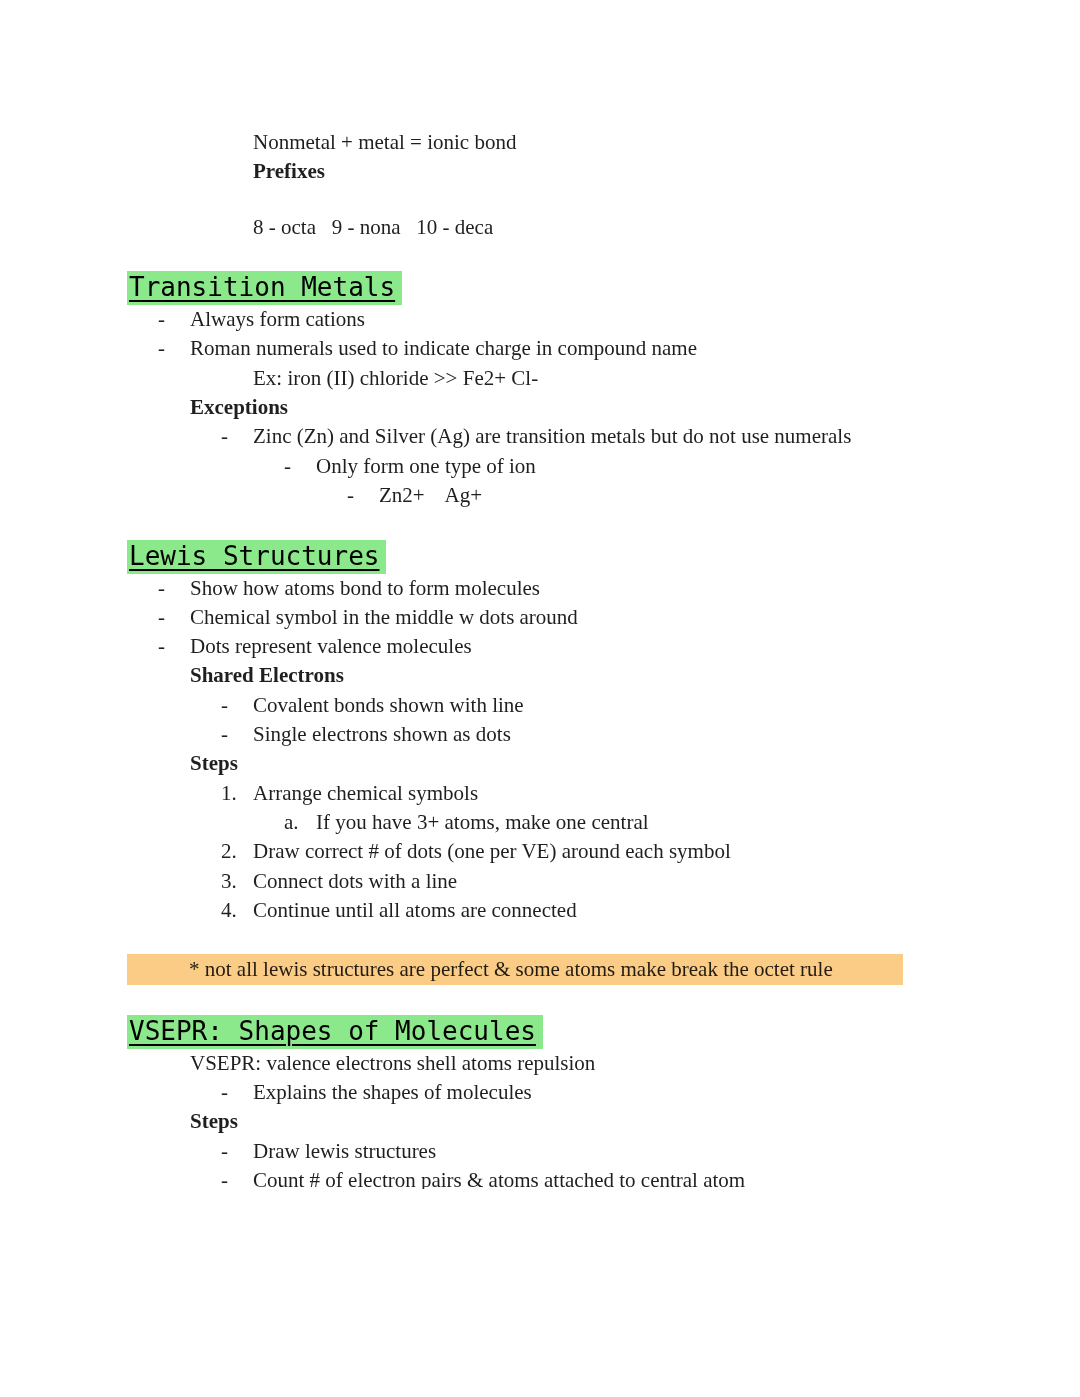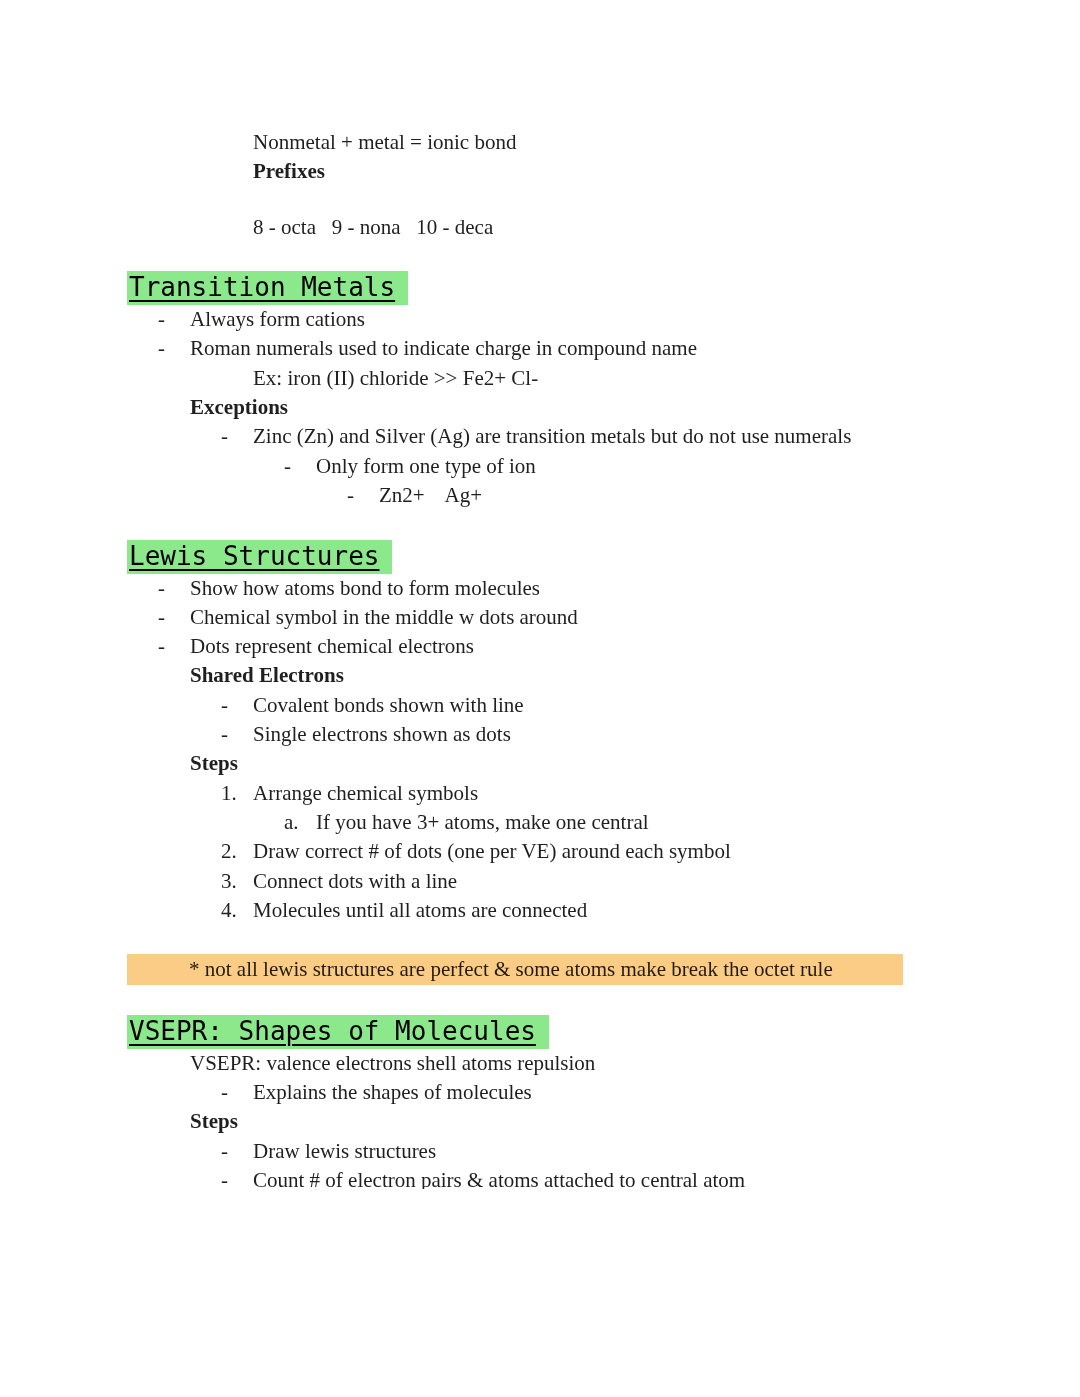--- a/index.html
+++ b/index.html
@@ -48,21 +48,21 @@
     line-height: 34px;
     height: 34px;
   }
   .heading {
     display: inline-block;
     font-family: "DejaVu Sans Mono", "Liberation Mono", monospace;
     font-size: 26px;
     line-height: 31px;
     color: #000000;
     background: var(--green, #8be88b);
-    padding: 1px 13px 2px 2px;
+    padding: 1px 7px 2px 2px;
     text-decoration: underline;
     text-decoration-thickness: 2px;
     text-underline-offset: 4px;
   }
   .para.callout {
     box-sizing: border-box;
     width: 776px;
     padding-left: 62px;
     line-height: 31px;
     min-height: 31px;
@@ -87,30 +87,30 @@
       <div class="para line" data-name="text-line-row" style="padding-left: 63px;"><span class="marker" data-name="list-marker" style="left: 31px;">-</span><span class="txt" data-name="text-line">Roman numerals used to indicate charge in compound name</span></div>
       <div class="para line" data-name="text-line-row" style="padding-left: 126px;"><span class="txt" data-name="text-line">Ex: iron (II) chloride &gt;&gt; Fe2+ Cl-</span></div>
       <div class="para line" data-name="text-line-row" style="padding-left: 63px;"><span class="txt bold" data-name="text-line">Exceptions</span></div>
       <div class="para line" data-name="text-line-row" style="padding-left: 126px;"><span class="marker" data-name="list-marker" style="left: 94px;">-</span><span class="txt" data-name="text-line">Zinc (Zn) and Silver (Ag) are transition metals but do not use numerals</span></div>
       <div class="para line" data-name="text-line-row" style="padding-left: 189px;"><span class="marker" data-name="list-marker" style="left: 157px;">-</span><span class="txt" data-name="text-line">Only form one type of ion</span></div>
       <div class="para line" data-name="text-line-row" style="padding-left: 252px;"><span class="marker" data-name="list-marker" style="left: 220px;">-</span><span class="txt" data-name="text-line">Zn2+    Ag+</span></div>
       <div class="spacer" data-name="blank-line"></div>
       <div class="para heading-para" data-name="section-heading-row"><span class="heading" data-name="section-heading">Lewis Structures</span></div>
       <div class="para line" data-name="text-line-row" style="padding-left: 63px;"><span class="marker" data-name="list-marker" style="left: 31px;">-</span><span class="txt" data-name="text-line">Show how atoms bond to form molecules</span></div>
       <div class="para line" data-name="text-line-row" style="padding-left: 63px;"><span class="marker" data-name="list-marker" style="left: 31px;">-</span><span class="txt" data-name="text-line">Chemical symbol in the middle w dots around</span></div>
-      <div class="para line" data-name="text-line-row" style="padding-left: 63px;"><span class="marker" data-name="list-marker" style="left: 31px;">-</span><span class="txt" data-name="text-line">Dots represent chemical electrons</span></div>
+      <div class="para line" data-name="text-line-row" style="padding-left: 63px;"><span class="marker" data-name="list-marker" style="left: 31px;">-</span><span class="txt" data-name="text-line">Dots represent valence molecules</span></div>
       <div class="para line" data-name="text-line-row" style="padding-left: 63px;"><span class="txt bold" data-name="text-line">Shared Electrons</span></div>
       <div class="para line" data-name="text-line-row" style="padding-left: 126px;"><span class="marker" data-name="list-marker" style="left: 94px;">-</span><span class="txt" data-name="text-line">Covalent bonds shown with line</span></div>
       <div class="para line" data-name="text-line-row" style="padding-left: 126px;"><span class="marker" data-name="list-marker" style="left: 94px;">-</span><span class="txt" data-name="text-line">Single electrons shown as dots</span></div>
       <div class="para line" data-name="text-line-row" style="padding-left: 63px;"><span class="txt bold" data-name="text-line">Steps</span></div>
       <div class="para line" data-name="text-line-row" style="padding-left: 126px;"><span class="marker" data-name="list-marker" style="left: 94px;">1.</span><span class="txt" data-name="text-line">Arrange chemical symbols</span></div>
       <div class="para line" data-name="text-line-row" style="padding-left: 189px;"><span class="marker" data-name="list-marker" style="left: 157px;">a.</span><span class="txt" data-name="text-line">If you have 3+ atoms, make one central</span></div>
       <div class="para line" data-name="text-line-row" style="padding-left: 126px;"><span class="marker" data-name="list-marker" style="left: 94px;">2.</span><span class="txt" data-name="text-line">Draw correct # of dots (one per VE) around each symbol</span></div>
       <div class="para line" data-name="text-line-row" style="padding-left: 126px;"><span class="marker" data-name="list-marker" style="left: 94px;">3.</span><span class="txt" data-name="text-line">Connect dots with a line</span></div>
-      <div class="para line" data-name="text-line-row" style="padding-left: 126px;"><span class="marker" data-name="list-marker" style="left: 94px;">4.</span><span class="txt" data-name="text-line">Molecules until all atoms are connected</span></div>
+      <div class="para line" data-name="text-line-row" style="padding-left: 126px;"><span class="marker" data-name="list-marker" style="left: 94px;">4.</span><span class="txt" data-name="text-line">Continue until all atoms are connected</span></div>
       <div class="spacer" data-name="blank-line"></div>
       <div class="para callout" data-name="callout-note"><span class="txt" data-name="callout-text">* not all lewis structures are perfect &amp; some atoms make break the octet rule</span></div>
       <div class="spacer" data-name="blank-line"></div>
       <div class="para heading-para" data-name="section-heading-row"><span class="heading" data-name="section-heading">VSEPR: Shapes of Molecules</span></div>
       <div class="para line" data-name="text-line-row" style="padding-left: 63px;"><b data-name="bold-lead-in">VSEPR:</b><span class="txt" data-name="text-line"> valence electrons shell atoms repulsion</span></div>
       <div class="para line" data-name="text-line-row" style="padding-left: 126px;"><span class="marker" data-name="list-marker" style="left: 94px;">-</span><span class="txt" data-name="text-line">Explains the shapes of molecules</span></div>
       <div class="para line" data-name="text-line-row" style="padding-left: 63px;"><span class="txt bold" data-name="text-line">Steps</span></div>
       <div class="para line" data-name="text-line-row" style="padding-left: 126px;"><span class="marker" data-name="list-marker" style="left: 94px;">-</span><span class="txt" data-name="text-line">Draw lewis structures</span></div>
       <div class="para line" data-name="text-line-row" style="padding-left: 126px;"><span class="marker" data-name="list-marker" style="left: 94px;">-</span><span class="txt" data-name="text-line">Count # of electron pairs &amp; atoms attached to central atom</span></div>
       <div class="para line" data-name="text-line-row" style="padding-left: 126px;"><span class="marker" data-name="list-marker" style="left: 94px;">-</span><span class="txt" data-name="text-line">Look up shape on handout</span></div>

